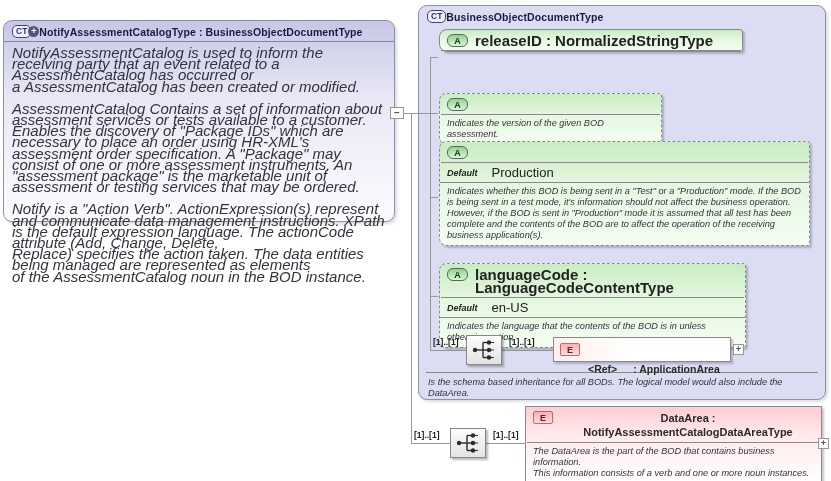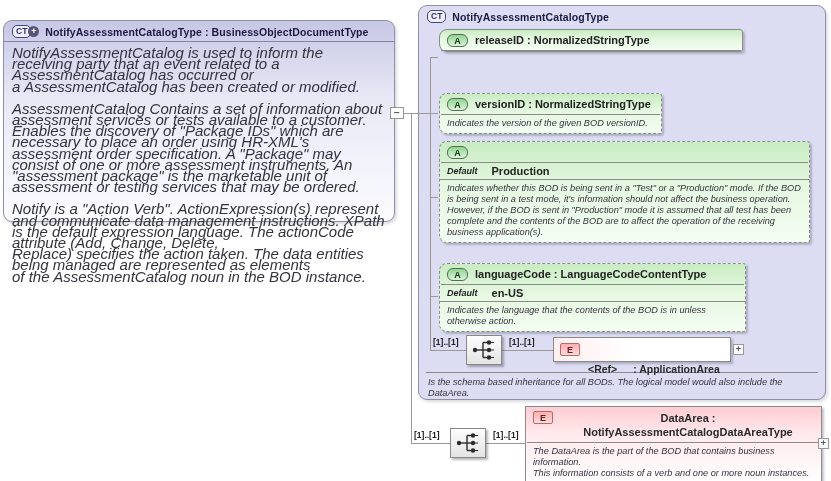--- a/index.html
+++ b/index.html
@@ -17,21 +17,21 @@
   .ml{white-space:pre-line;}
   .desc{font-style:italic;font-size:9.2px;line-height:11px;color:var(--desc-color);}
   .card{position:absolute;font-size:8.5px;font-weight:bold;color:#222;z-index:3;}
 
   
   .ct-panel{position:absolute;border:1px solid var(--panel-border);border-radius:9px;z-index:2;
     box-shadow:2px 2px 3px rgba(60,60,90,0.18);}
   .left-panel{left:3px;top:20px;width:392px;height:202px;
     background:linear-gradient(180deg,var(--left-top) 0%,#e9e9f6 40%,#fbfbff 100%);}
   .bod-panel{left:418px;top:5px;width:408px;height:395px;background:var(--lavender-fill);}
-  .ct-header{display:flex;align-items:center;gap:6px;padding:4px 8px 3px 8px;}
+  .ct-header{display:flex;align-items:center;padding:4px 8px 3px 8px;}
   .ct-title{font-weight:bold;font-size:10.5px;color:var(--title-navy);letter-spacing:0.1px;}
   .left-panel .ct-header{border-bottom:1px solid #8484a4;}
   .left-body{padding:5px 8px 0 8px;}
   .left-body .para{font-style:italic;font-size:15px;line-height:11.2px;color:var(--desc-color);margin-bottom:11px;}
 
   
   .ct-badge{display:inline-flex;align-items:center;flex:none;}
   .ct-box{display:inline-block;border:1px solid #44447a;border-radius:5px;background:#eeeefc;
     font-size:8.5px;font-weight:bold;color:#333366;padding:0 3px;line-height:11px;height:13px;}
   .ct-plus{display:inline-block;width:11px;height:11px;border-radius:50%;background:#55557a;color:#ffffff;
@@ -45,28 +45,28 @@
     background:linear-gradient(180deg,#ffaeae,#ffdcdc);font-size:9px;font-weight:bold;color:#662222;
     text-align:center;line-height:12px;}
 
   
   .attr-box{position:absolute;z-index:2;border-radius:8px 3px 3px 8px;
     background:linear-gradient(180deg,var(--attr-top) 0%,#e6f8e1 45%,var(--attr-bottom) 100%);
     box-shadow:2px 2px 2px rgba(90,90,110,0.35);}
   .attr-solid{border:1px solid #8a8a8a;}
   .attr-dashed{border:1px dashed #8a8a8a;}
   .attr-head{display:flex;align-items:flex-start;gap:7px;padding:4px 6px 3px 7px;}
-  .attr-title{font-weight:bold;font-size:11px;color:var(--attr-title);line-height:13px;
+  .attr-title{font-weight:bold;font-size:15px;color:var(--attr-title);line-height:13px;
     overflow-wrap:anywhere;flex:1;}
   .attr-title.center{text-align:center;}
   .attr-sep{height:0;border-top:1px solid #8a8a8a;margin:0 1px;}
   .attr-desc{padding:3px 7px 4px 7px;}
   .default-row{display:flex;align-items:center;gap:14px;padding:2px 7px;border-bottom:1px solid #8a8a8a;}
   .default-label{font-style:italic;font-size:9px;color:#222;font-weight:bold;}
-  .default-value{font-weight:bold;font-size:11px;color:#222;}
+  .default-value{font-weight:normal;font-size:13px;color:#222;}
 
   
   .elem-box{position:absolute;z-index:2;border:1px solid #8a8a8a;background:#ffffff;
     box-shadow:2px 2px 2px rgba(90,90,110,0.35);}
   .ref-box{left:553px;top:337px;width:178px;height:25px;display:flex;align-items:center;gap:8px;
     padding:0 6px;background:linear-gradient(90deg,#ffefef 0%,#ffffff 45%);}
   .ref-label,.ref-type{font-weight:bold;font-size:10.5px;color:#2a2a2a;margin-top:39px;}
   .ref-type{margin-left:8px;}
   .dataarea-box{left:525px;top:406px;width:297px;
     background:linear-gradient(180deg,var(--elem-top) 0%,#ffe9ec 35%,#ffffff 100%);}
@@ -123,38 +123,37 @@
     <div class="line" style="left:0px;top:107px;width:19px;height:1px;"></div>
     <div class="line" style="left:11px;top:191px;width:8px;height:1px;"></div>
     <div class="line" style="left:11px;top:290px;width:8px;height:1px;"></div>
     <div class="line" style="left:11px;top:344px;width:36px;height:1px;"></div>
     <div class="line" style="left:83px;top:344px;width:52px;height:1px;"></div>
 
     <div class="ct-header">
       <span class="ct-badge">
         <span class="ct-box">CT</span>
       </span>
-      <span class="ct-title">NotifyAssessmentCatalogType</span>
+      <span class="ct-title">BusinessObjectDocumentType</span>
     </div>
 
     <div class="attr-box attr-solid" style="left:20px;top:23px;width:304px;">
       <div class="attr-head">
         <span class="a-badge">A</span>
         <span class="attr-title">releaseID : NormalizedStringType</span>
       </div>
       <div class="attr-sep"></div>
     </div>
 
     <div class="attr-box attr-dashed" style="left:20px;top:87px;width:223px;">
       <div class="attr-head">
         <span class="a-badge">A</span>
-        <span class="attr-title">versionID : NormalizedStringType</span>
-      </div>
-      <div class="attr-sep"></div>
-      <div class="desc attr-desc ml">Indicates the version of the given BOD versionID.</div>
+      </div>
+      <div class="attr-sep"></div>
+      <div class="desc attr-desc ml">Indicates the version of the given BOD assessment.</div>
     </div>
 
     <div class="attr-box attr-dashed" style="left:20px;top:135px;width:371px;">
       <div class="attr-head">
         <span class="a-badge">A</span>
       </div>
       <div class="attr-sep"></div>
       <div class="default-row">
         <span class="default-label">Default</span>
         <span class="default-value">Production</span>

